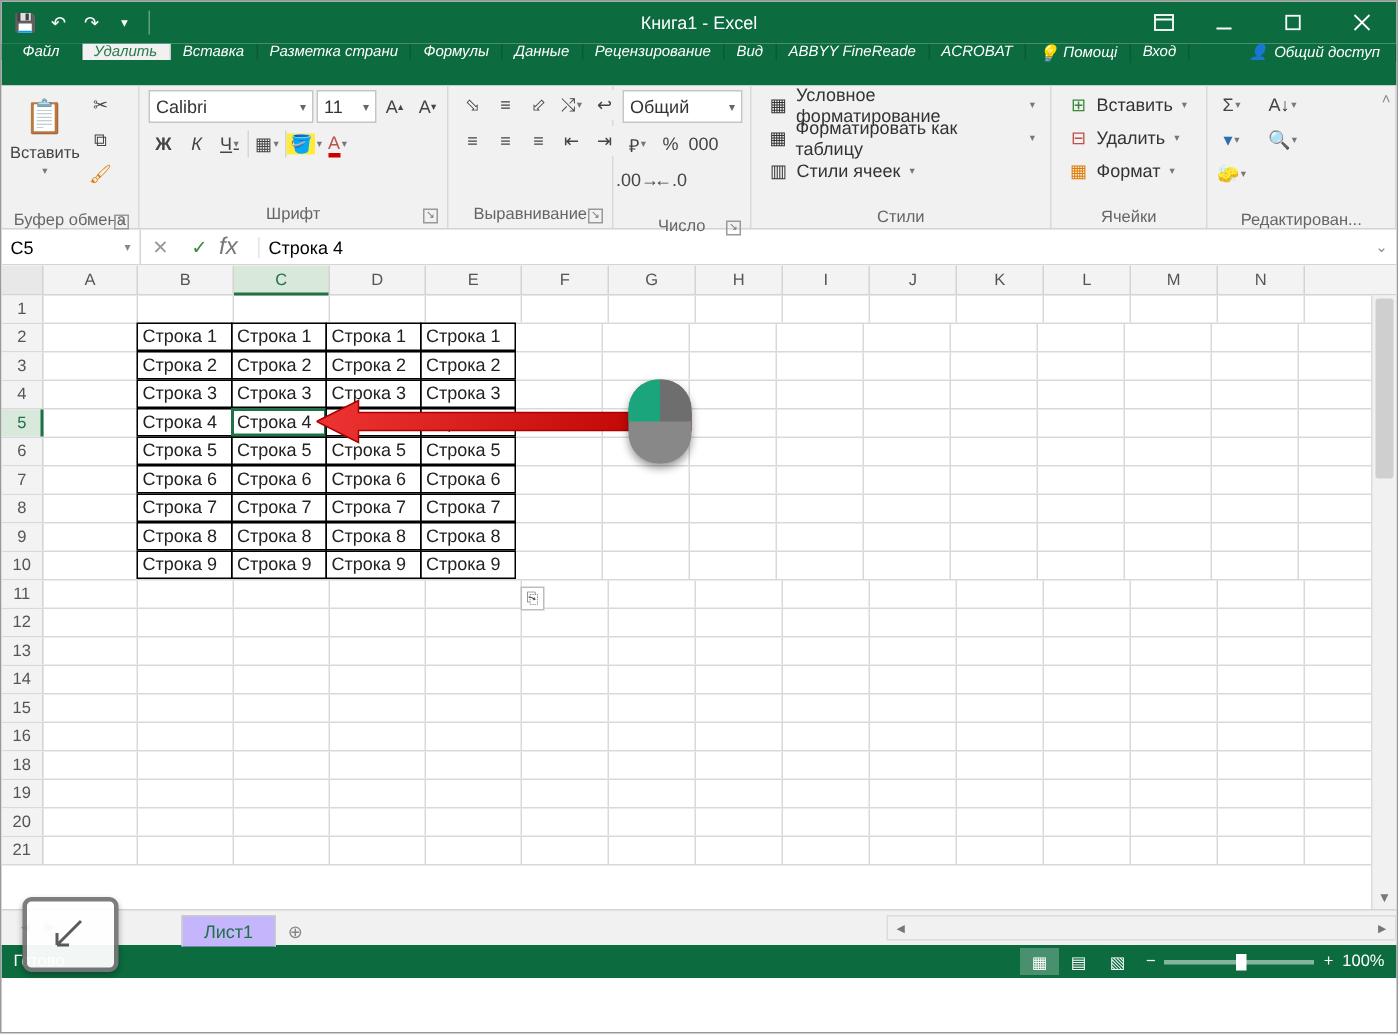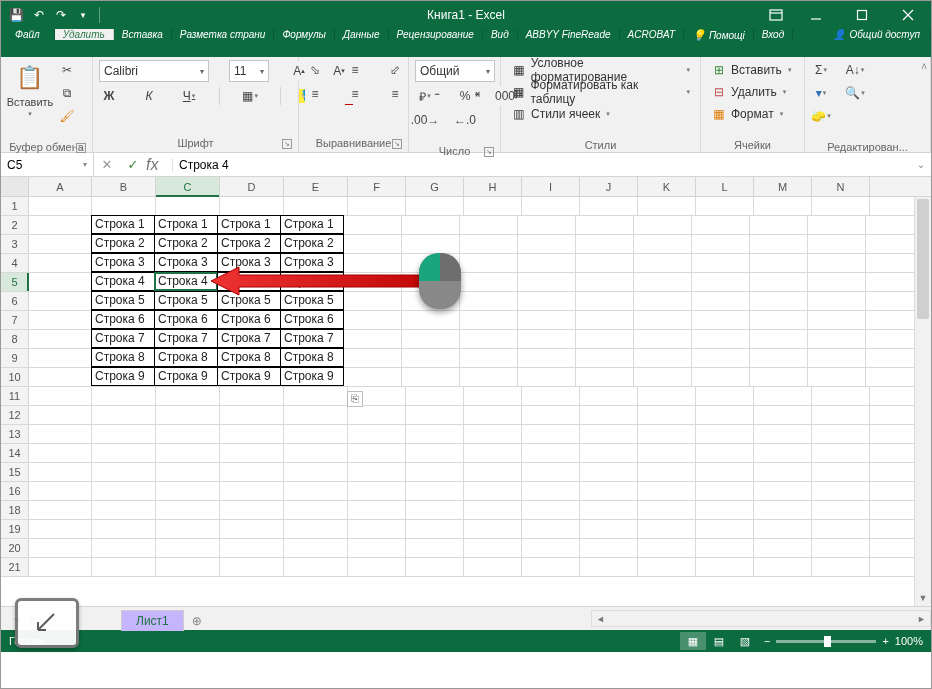--- a/index.html
+++ b/index.html
@@ -27,21 +27,21 @@
 
   
   .ribbon { height:96px; background:#f1f1f1; border-bottom:1px solid #d4d4d4; display:flex; font-size:11px; color:#444; position:relative;}
   .group { border-right:1px solid #d9d9d9; padding:3px 6px 0 6px; display:flex; flex-direction:column; justify-content:space-between; }
   .group .body { flex:1; display:flex; gap:4px; align-items:flex-start; }
   .group .label { text-align:center; font-size:11px; color:#666; padding:2px 0 3px 0; position:relative;margin-top:13px;}
   .group .label .dlg { position:absolute; right:0; bottom:3px; width:10px; height:10px; border:1px solid #999; font-size:7px; line-height:8px; text-align:center; color:#777;}
   .bigbtn { width:46px; display:flex; flex-direction:column; align-items:center; gap:2px; padding-top:2px;}
   .bigbtn .glyph { width:32px; height:32px; display:flex; align-items:center; justify-content:center; font-size:22px;}
   .col { display:flex; flex-direction:column; gap:3px; }
-  .row { display:flex; gap:20px; align-items:center; }
+  .row { display:flex; gap:2px; align-items:center; }
   .smbtn { width:20px; height:20px; border:1px solid transparent; display:flex; align-items:center; justify-content:center; font-size:12px; color:#444; background:#f1f1f1;}
   .smbtn.dd::after { content:"▾"; font-size:7px; margin-left:1px; color:#777;}
   .combo { height:22px; border:1px solid #c5c5c5; background:#fff; display:flex; align-items:center; padding:0 4px; font-size:12px; color:#333;}
   .combo .arr { margin-left:auto; font-size:8px; color:#666;}
   .mbtn { height:20px; display:flex; align-items:center; gap:4px; padding:0 4px; font-size:12px; color:#333;}
   .mbtn .ic { width:16px; height:16px; display:flex; align-items:center; justify-content:center; font-size:12px;}
   .mbtn.dd::after { content:"▾"; font-size:7px; margin-left:2px; color:#777;}
   .accent { color:#c0504d;}
   .orange{ color:#e07b00;}
   .blue{color:#2f6fb0;}

